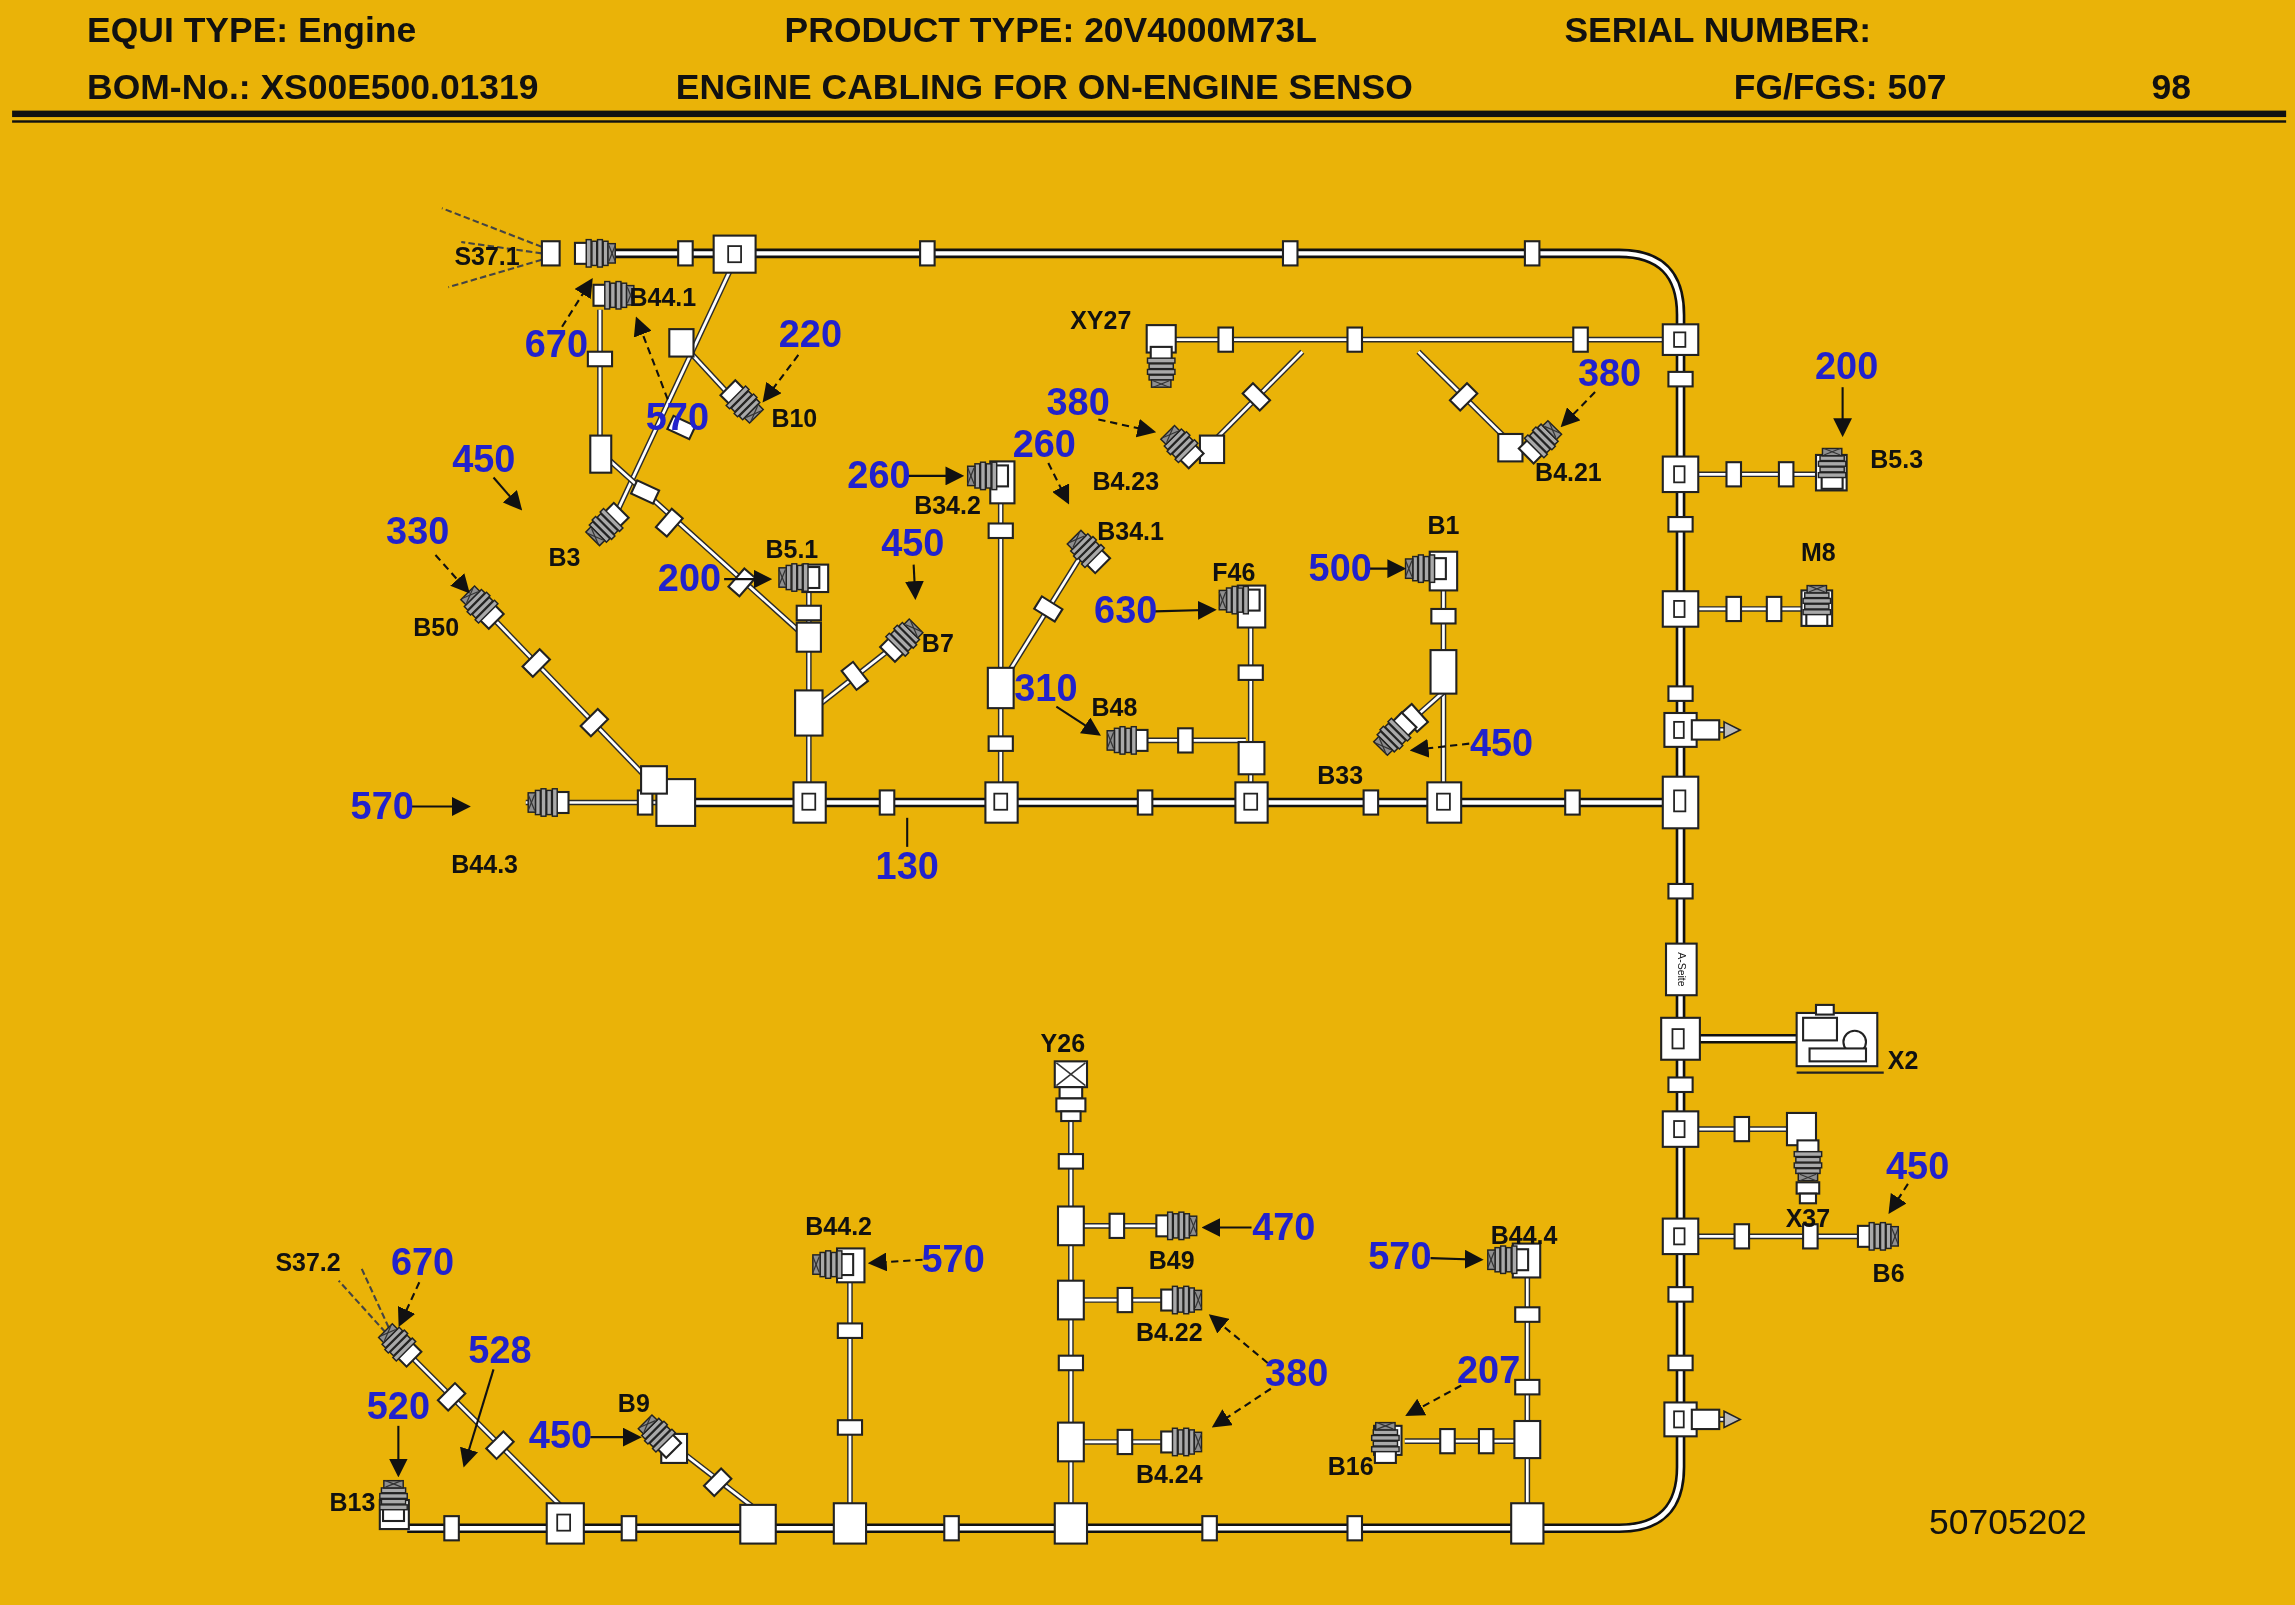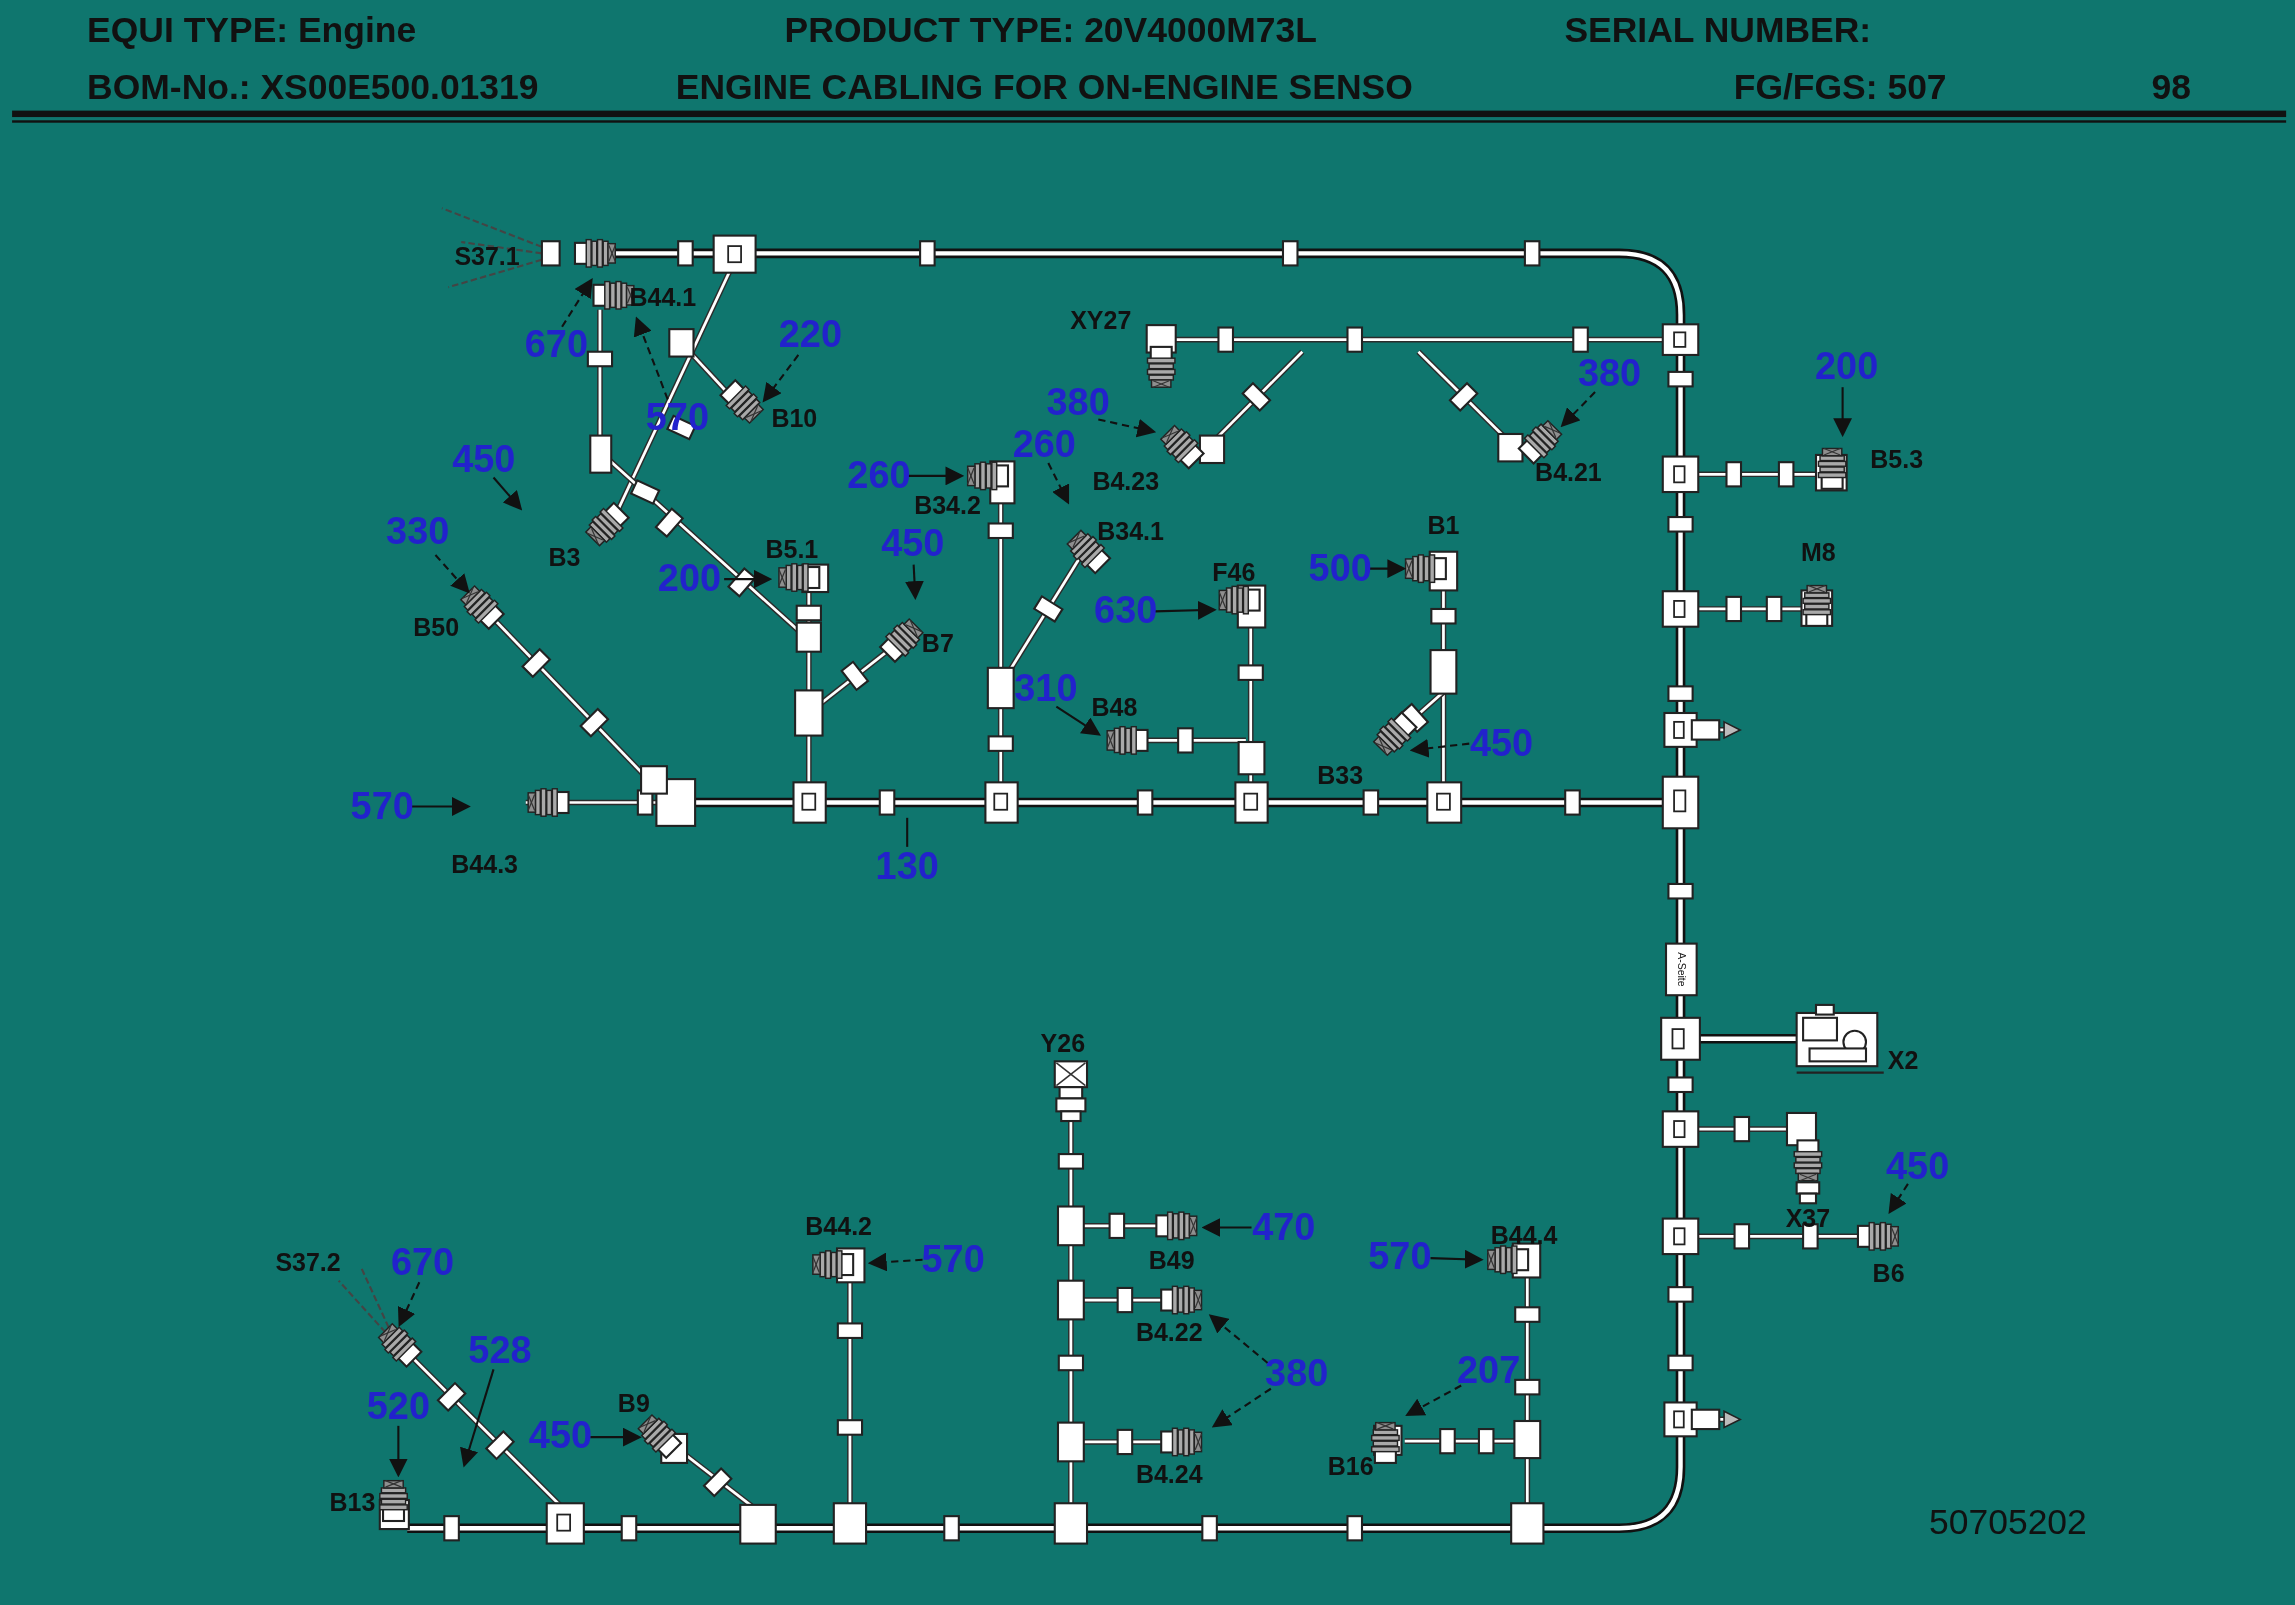--- a/index.html
+++ b/index.html
@@ -1,16 +1,16 @@
 <!DOCTYPE html>
 <html style="font-size:13px"><head>
 <meta charset="utf-8">
 <style>
   html,body{margin:0;padding:0;background:#fff;}
-  .page{position:relative;width:2295px;height:1605px;background:#0f766e;
+  .page{position:relative;width:2295px;height:1605px;background:#eab308;
         font-family:"Liberation Sans","DejaVu Sans",sans-serif;}
   svg{display:block}
   text{font-family:"Liberation Sans","DejaVu Sans",sans-serif;}
   .hdr{font-size:44px;font-weight:bold;fill:#111;}
   .num{font-size:47px;font-weight:bold;fill:#2222cc;text-anchor:middle;}
   .lbl{font-size:31px;font-weight:bold;fill:#111;text-anchor:middle;}
   .dwg{font-size:44px;font-weight:normal;fill:#111;text-anchor:middle;}
   .tiny{font-size:13px;fill:#111;text-anchor:middle;}
   .cable{stroke:#2b2b2b;stroke-width:7;fill:none;stroke-linejoin:round;}
   .cable-core{stroke:#fff;stroke-width:3.4;fill:none;stroke-linejoin:round;}

